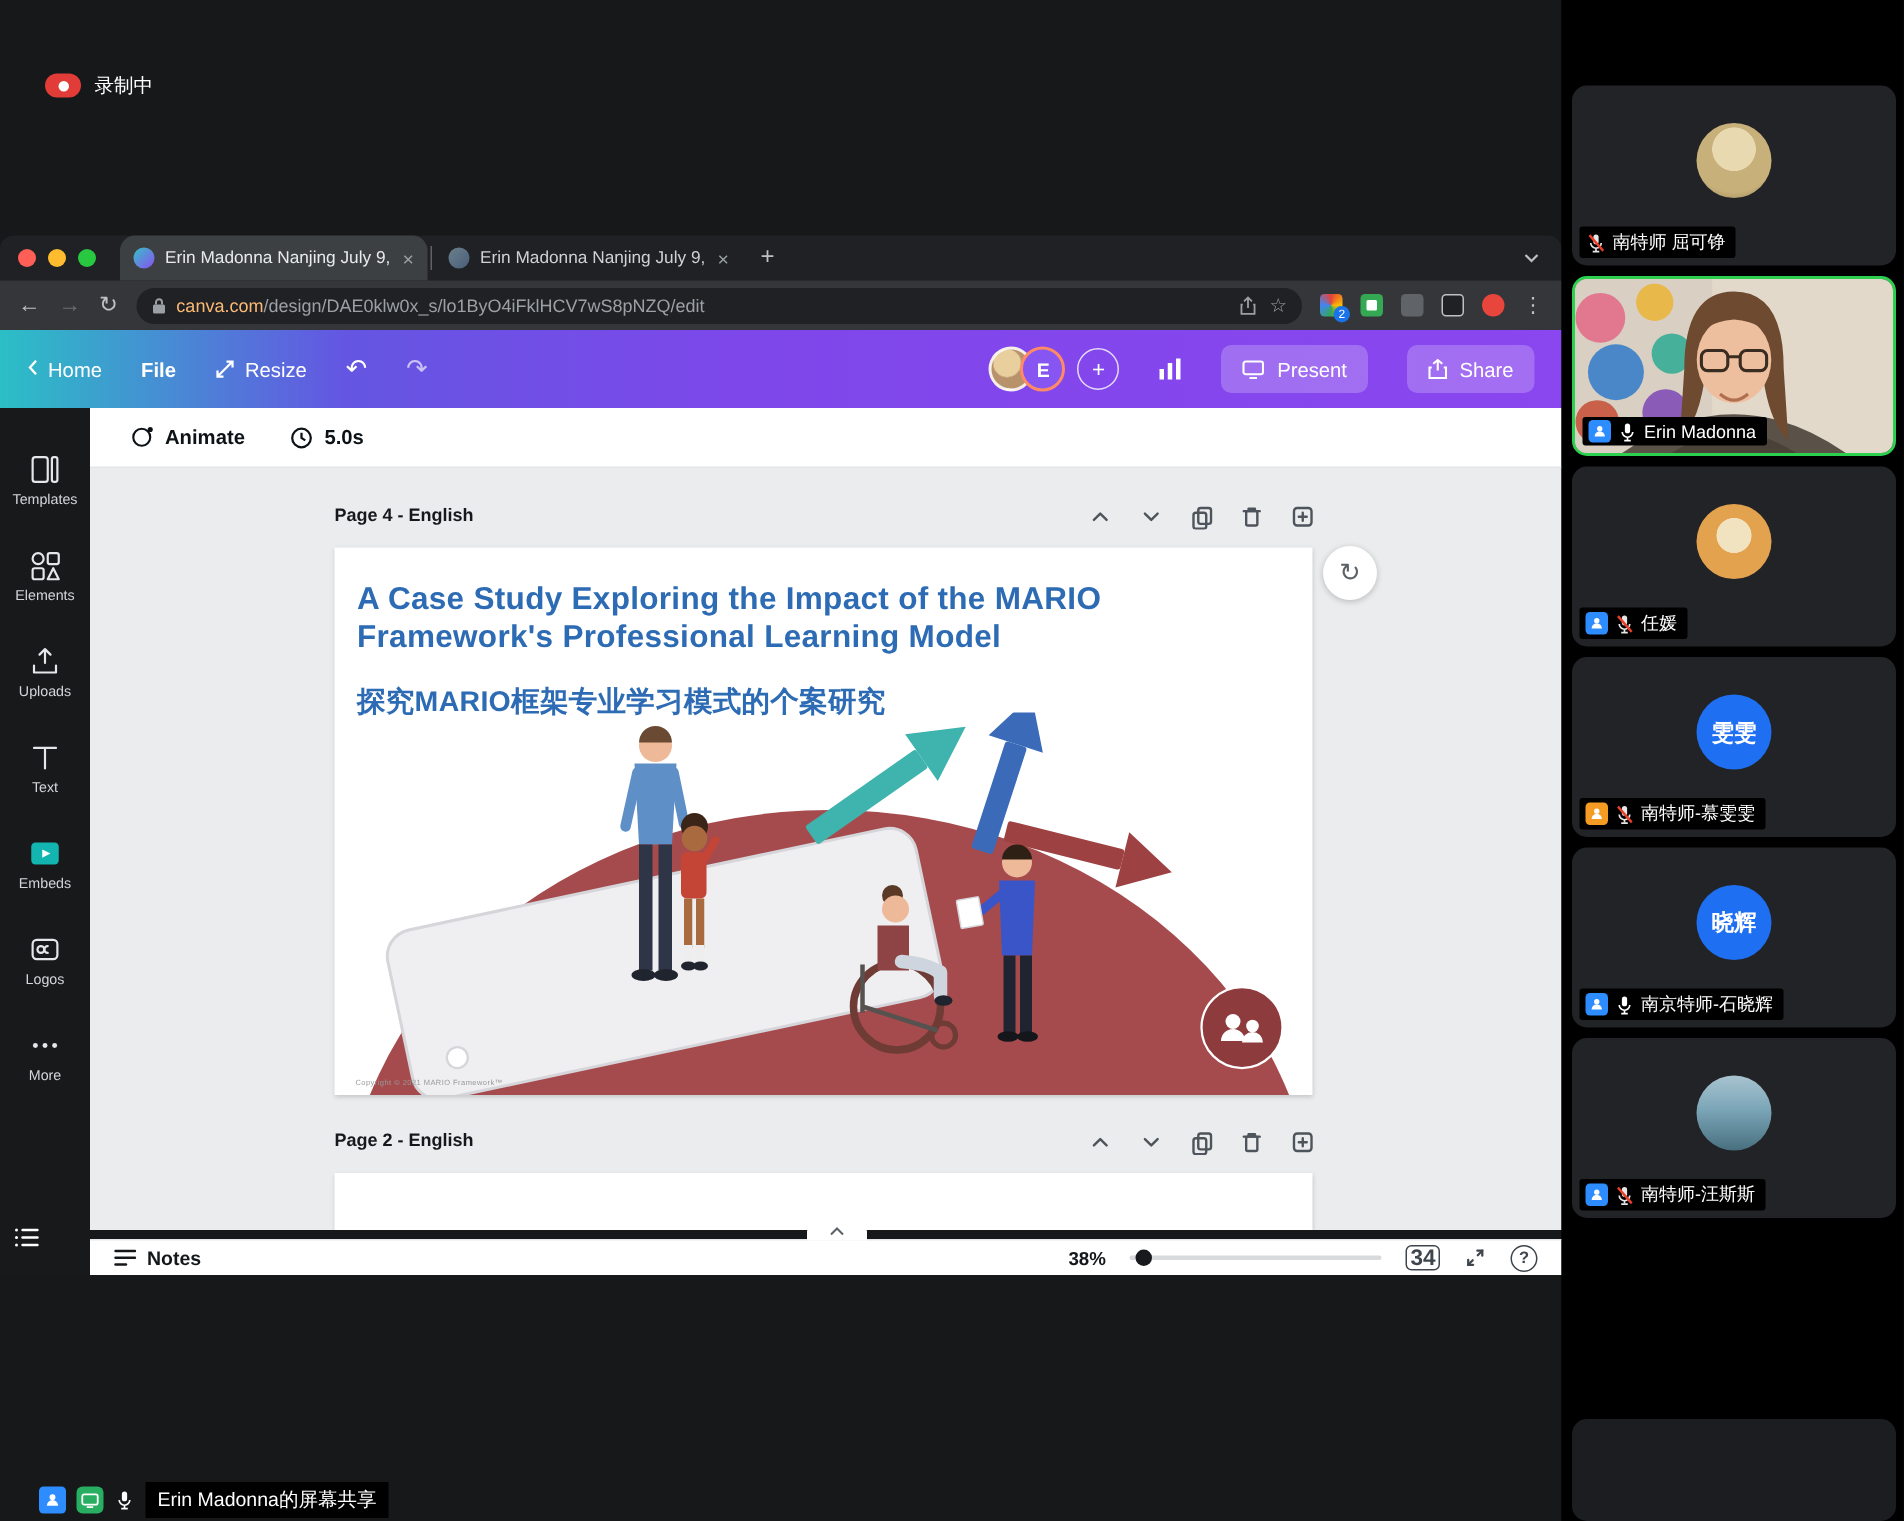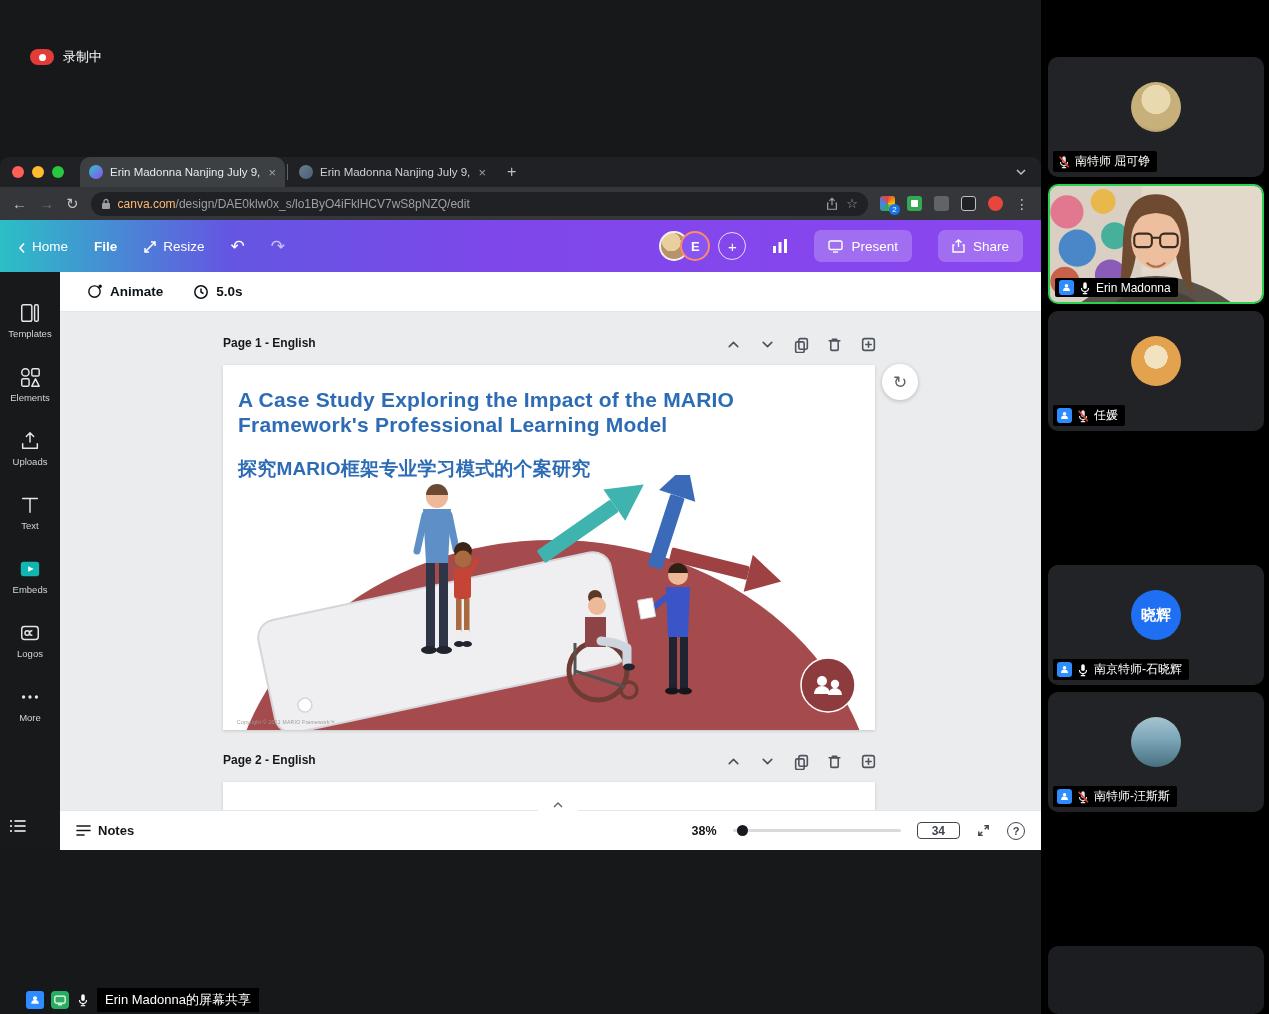--- a/index.html
+++ b/index.html
@@ -28,21 +28,21 @@
   .navbtn{color:#bdc1c6;font-size:15px;line-height:1}
   .navbtn.dim{color:#6a6f75}
   .omnibox{flex:1;height:24px;background:#202124;border-radius:12px;padding:0 10px;display:flex;align-items:center;gap:7px;font-size:12px}
   .urld{color:#fdba74}.urlp{color:#9aa0a6;white-space:nowrap;overflow:hidden}
   .obspace{flex:1}
   .ext{width:15px;height:15px;border-radius:3px;position:relative;flex:none}
   .badge2{position:absolute;right:-5px;bottom:-4px;width:11px;height:11px;border-radius:50%;background:#1a73e8;color:#fff;font-size:8px;display:flex;align-items:center;justify-content:center}
   .kebab{color:#bdc1c6;font-size:14px}
   
   .cv-header{position:absolute;top:63px;left:0;width:100%;height:52px;background:linear-gradient(90deg,#2bbfc6 0%,#6456e2 22%,#7e47ea 48%,#8a46ef 100%);color:#fff;font-size:13.5px;display:flex;align-items:center;padding:0 18px;gap:26px}
-  .hbtn{color:#fff;display:flex;align-items:flex-end;gap:6px;white-space:nowrap}
+  .hbtn{color:#fff;display:flex;align-items:flex-start;gap:6px;white-space:nowrap}
   .hbtn.dim{opacity:.65}
   .avgroup{margin-left:auto;display:flex;align-items:center}
   .av{width:30px;height:30px;border-radius:50%;display:flex;align-items:center;justify-content:center;font-weight:bold;font-size:13px;flex:none}
   .av1{background:radial-gradient(circle at 40% 35%,#e9cf9d 0 40%,#b8926a 41% 75%,#7c6a48 100%);border:2px solid rgba(255,255,255,.85)}
   .av2{background:#8655f2;color:#fff;border:2px solid #ff8a65;margin-left:-9px}
   .avplus{width:28px;height:28px;border:1.5px solid rgba(255,255,255,.8);background:transparent;color:#fff;margin-left:8px;font-weight:normal;font-size:15px}
   .pill{height:32px;padding:0 14px;border-radius:7px;background:rgba(255,255,255,.22);display:flex;align-items:center;gap:8px;font-size:13.5px}
   
   .cv-toolbar{position:absolute;top:115px;left:60px;right:0;height:40px;background:#fff;border-bottom:1px solid #e4e6e9;display:flex;align-items:center;gap:30px;padding-left:26px;font-size:13.5px;color:#0d1216;font-weight:bold}
   .tbtn{display:flex;align-items:center;gap:7px}
@@ -56,28 +56,28 @@
   .pglabel{position:absolute;font-size:12px;font-weight:bold;color:#15181c}
   .pagectrl{position:absolute;left:665px;width:152px;display:flex;justify-content:space-between}
   .pcico{width:17px;height:17px;stroke:#4e545b;fill:none;stroke-width:1.5;stroke-linecap:round;stroke-linejoin:round}
   .slide{position:absolute;left:163px;width:652px;background:#fff;box-shadow:0 1px 3px rgba(0,0,0,.16)}
   .slide-text{position:absolute;left:15px;top:22px;width:628px;font-weight:bold;color:#2d6cb4;font-size:21px;line-height:25px;letter-spacing:.2px}
   .slide-zh{font-size:19px;margin-top:19px}
   .illus{position:absolute;left:0;top:110px;width:652px;height:255px}
   .copyr{position:absolute;left:14px;bottom:5px;font-size:5px;color:#9a9a9a;letter-spacing:.3px}
   .refresh{position:absolute;left:822px;top:52px;width:36px;height:36px;border-radius:50%;background:#fff;box-shadow:0 1px 4px rgba(0,0,0,.22);display:flex;align-items:center;justify-content:center;color:#5c6166;font-size:17px}
   
-  .cv-status{position:absolute;left:60px;right:0;bottom:0;height:40px;background:#fff;border-top:1px solid #e6e7ea;display:flex;align-items:center;padding:0 16px;gap:16px;font-size:13px;color:#14171a}
+  .cv-status{position:absolute;left:60px;right:0;bottom:0;height:24px;background:#fff;border-top:1px solid #e6e7ea;display:flex;align-items:center;padding:0 16px;gap:16px;font-size:13px;color:#14171a}
   .collapse-tab{position:absolute;left:478px;top:-13px;width:40px;height:13px;background:#fff;border-radius:7px 7px 0 0;display:flex;align-items:center;justify-content:center}
   .notes{display:flex;align-items:center;gap:7px;font-weight:bold}
   .spacer{flex:1}
   .zoomval{font-size:12.5px;font-weight:bold}
   .slider{width:168px;height:3px;background:#d8dade;border-radius:2px;position:relative}
   .knob{position:absolute;left:4px;top:-4px;width:11px;height:11px;border-radius:50%;background:#17191c}
-  .pgbox{min-width:21px;height:17px;border:1.6px solid #3f454c;border-radius:4px;font-size:12px;display:flex;align-items:center;justify-content:center;padding:0 14px;font-weight:bold;color:#3f454c}
+  .pgbox{min-width:21px;height:17px;border:1.6px solid #3f454c;border-radius:4px;font-size:15px;display:flex;align-items:center;justify-content:center;padding:0 2px;font-weight:bold;color:#3f454c}
   .helpbtn{width:18px;height:18px;border:1.6px solid #3f454c;border-radius:50%;font-size:11px;display:flex;align-items:center;justify-content:center;color:#3f454c;font-weight:bold}
   
   .panel{position:absolute;left:1041px;top:0;width:245px;height:1014px;background:#000}
   .tile{position:absolute;left:7px;width:216px;height:120px;background:#222326;border-radius:10px;overflow:hidden}
   .tile.active-speaker{border:2px solid #2ad04e}
   .avatar{width:50px;height:50px;border-radius:50%;margin:25px auto 0}
   .avatar.init{background:#1f6ff2;color:#fff;font-size:15px;font-weight:bold;display:flex;align-items:center;justify-content:center}
   .ph-field{background:radial-gradient(circle at 50% 35%,#e8d9b0 0 35%,#c8b07a 36% 70%,#8a7a4a 100%)}
   .ph-dog{background:radial-gradient(circle at 50% 42%,#f2e3c0 0 30%,#e2a24e 31% 78%,#cf8a36 100%)}
   .ph-lake{background:linear-gradient(180deg,#a8c3cf 0%,#7ba6b8 45%,#486f7e 100%)}
@@ -282,21 +282,21 @@
                 <line x1="6" y1="8" x2="16" y2="8"></line>
                 <circle cx="2" cy="13" r="1" fill="#fff" stroke="none"></circle>
                 <line x1="6" y1="13" x2="16" y2="13"></line>
               </g>
             </svg>
         </div>
       </div>
 
       <div class="cv-canvas">
 
-        <span class="pglabel" style="left:163px;top:24px">Page 1 - English</span>
+        <span class="pglabel" style="left:163px;top:24px">Page 4 - English</span>
         <div class="pagectrl" style="top:24px">
           <svg class="pcico" viewBox="0 0 16 16">
               <polyline points="4,10 8,6 12,10"></polyline>
             </svg>
           <svg class="pcico" viewBox="0 0 16 16">
               <polyline points="4,6 8,10 12,6"></polyline>
             </svg>
           <svg class="pcico" viewBox="0 0 16 16">
               <rect x="5.5" y="2.5" width="8" height="10" rx="1.5"></rect>
               <rect x="2.5" y="5.5" width="8" height="10" rx="1.5"></rect>
@@ -551,20 +551,39 @@
             <rect x="6" y="1.5" width="4" height="7.5" rx="2" fill="#e6e6e6"></rect>
             <path d="M4 8 a4 4 0 0 0 8 0" fill="none" stroke="#e6e6e6" stroke-width="1.3"></path>
             <line x1="8" y1="12" x2="8" y2="14" stroke="#e6e6e6" stroke-width="1.3"></line>
             <line x1="5.5" y1="14.5" x2="10.5" y2="14.5" stroke="#e6e6e6" stroke-width="1.3"></line>
             <line x1="3" y1="2" x2="13.5" y2="14" stroke="#e8402a" stroke-width="1.8"></line>
           </svg>
         <span class="pname">任媛</span>
       </div>
     </div>
 
+    <div class="tile" style="top:438px">
+      <div class="avatar init">雯雯</div>
+      <div class="chip">
+        <span class="pbadge" style="--c:#f59a23">
+            <svg width="11" height="11" viewBox="0 0 16 16">
+              <circle cx="8" cy="5.5" r="2.6" fill="#fff"></circle>
+              <path d="M3 13 a5 5 0 0 1 10 0 Z" fill="#fff"></path>
+            </svg>
+          </span>
+        <svg class="mic" viewBox="0 0 16 16">
+            <rect x="6" y="1.5" width="4" height="7.5" rx="2" fill="#e6e6e6"></rect>
+            <path d="M4 8 a4 4 0 0 0 8 0" fill="none" stroke="#e6e6e6" stroke-width="1.3"></path>
+            <line x1="8" y1="12" x2="8" y2="14" stroke="#e6e6e6" stroke-width="1.3"></line>
+            <line x1="5.5" y1="14.5" x2="10.5" y2="14.5" stroke="#e6e6e6" stroke-width="1.3"></line>
+            <line x1="3" y1="2" x2="13.5" y2="14" stroke="#e8402a" stroke-width="1.8"></line>
+          </svg>
+        <span class="pname">南特师-慕雯雯</span>
+      </div>
+    </div>
 
     <div class="tile" style="top:565px">
       <div class="avatar init">晓辉</div>
       <div class="chip">
         <span class="pbadge" style="--c:#2d8cff">
             <svg width="11" height="11" viewBox="0 0 16 16">
               <circle cx="8" cy="5.5" r="2.6" fill="#fff"></circle>
               <path d="M3 13 a5 5 0 0 1 10 0 Z" fill="#fff"></path>
             </svg>
           </span>

